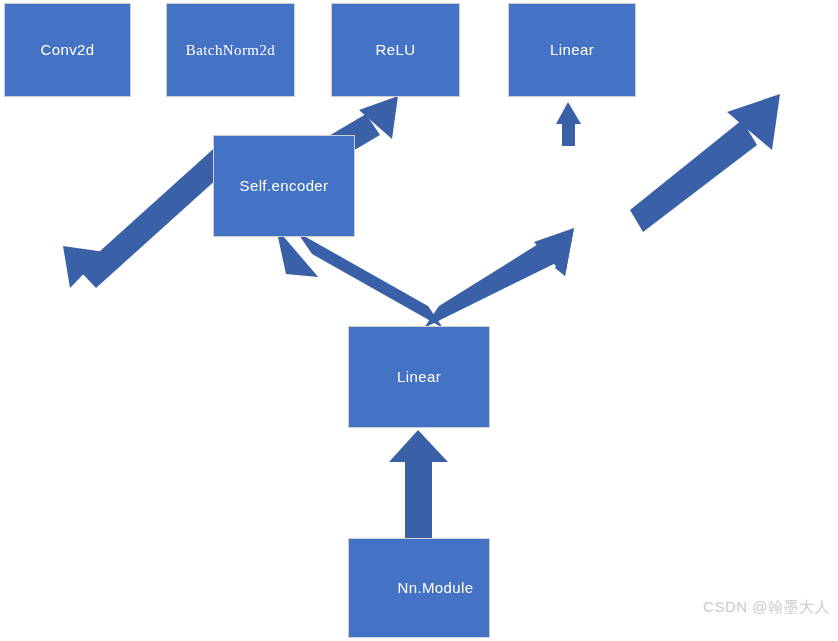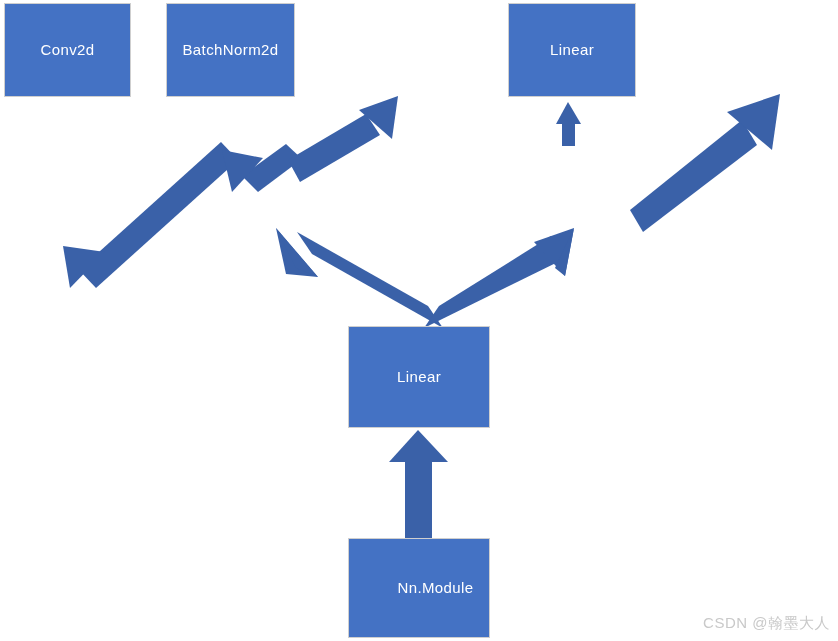--- a/index.html
+++ b/index.html
@@ -41,21 +41,21 @@
   .node-label {
     color: #ffffff;
     font-size: 15px;
     line-height: 1.1;
     text-align: center;
     white-space: nowrap;
   }
   #watermark {
     position: absolute;
     right: 8px;
-    bottom: 8px;
+    bottom: 24px;
     color: #c9c9c9;
     font-size: 15px;
     letter-spacing: 0.5px;
     z-index: 5;
     white-space: nowrap;
   }
 </style>
 </head>
 <body>
 
@@ -104,30 +104,36 @@
     <g>
       <rect x="405" y="455" width="27" height="85" fill="#3A61A8"></rect>
       <polygon fill="#3A61A8" points="418,430 389,462 448,462"></polygon>
     </g>
   </svg>
 
   <div class="node" style="left:4px; top:3px; width:127px; height:94px;">
     <span class="node-label">Conv2d</span>
   </div>
 
-  <div class="node" style="left:166px; top:3px; width:129px; height:94px;">
+  <div class="node" style="left:166px; top:3px; width:129px; height:94px;font-family:Liberation Serif, serif;">
     <span class="node-label">BatchNorm2d</span>
   </div>
 
+  <div class="node" style="left:331px; top:3px; width:129px; height:94px;">
+    <span class="node-label">ReLU</span>
+  </div>
 
   <div class="node" style="left:508px; top:3px; width:128px; height:94px;">
     <span class="node-label">Linear</span>
   </div>
 
 
+  <div class="node" style="left:213px; top:135px; width:142px; height:102px;">
+    <span class="node-label">Self.encoder</span>
+  </div>
 
 
   <div class="node" style="left:348px; top:326px; width:142px; height:102px;">
     <span class="node-label">Linear</span>
   </div>
 
   <div class="node" style="left:348px; top:538px; width:142px; height:100px;padding-left:33px;">
     <span class="node-label">Nn.Module</span>
   </div>
 

